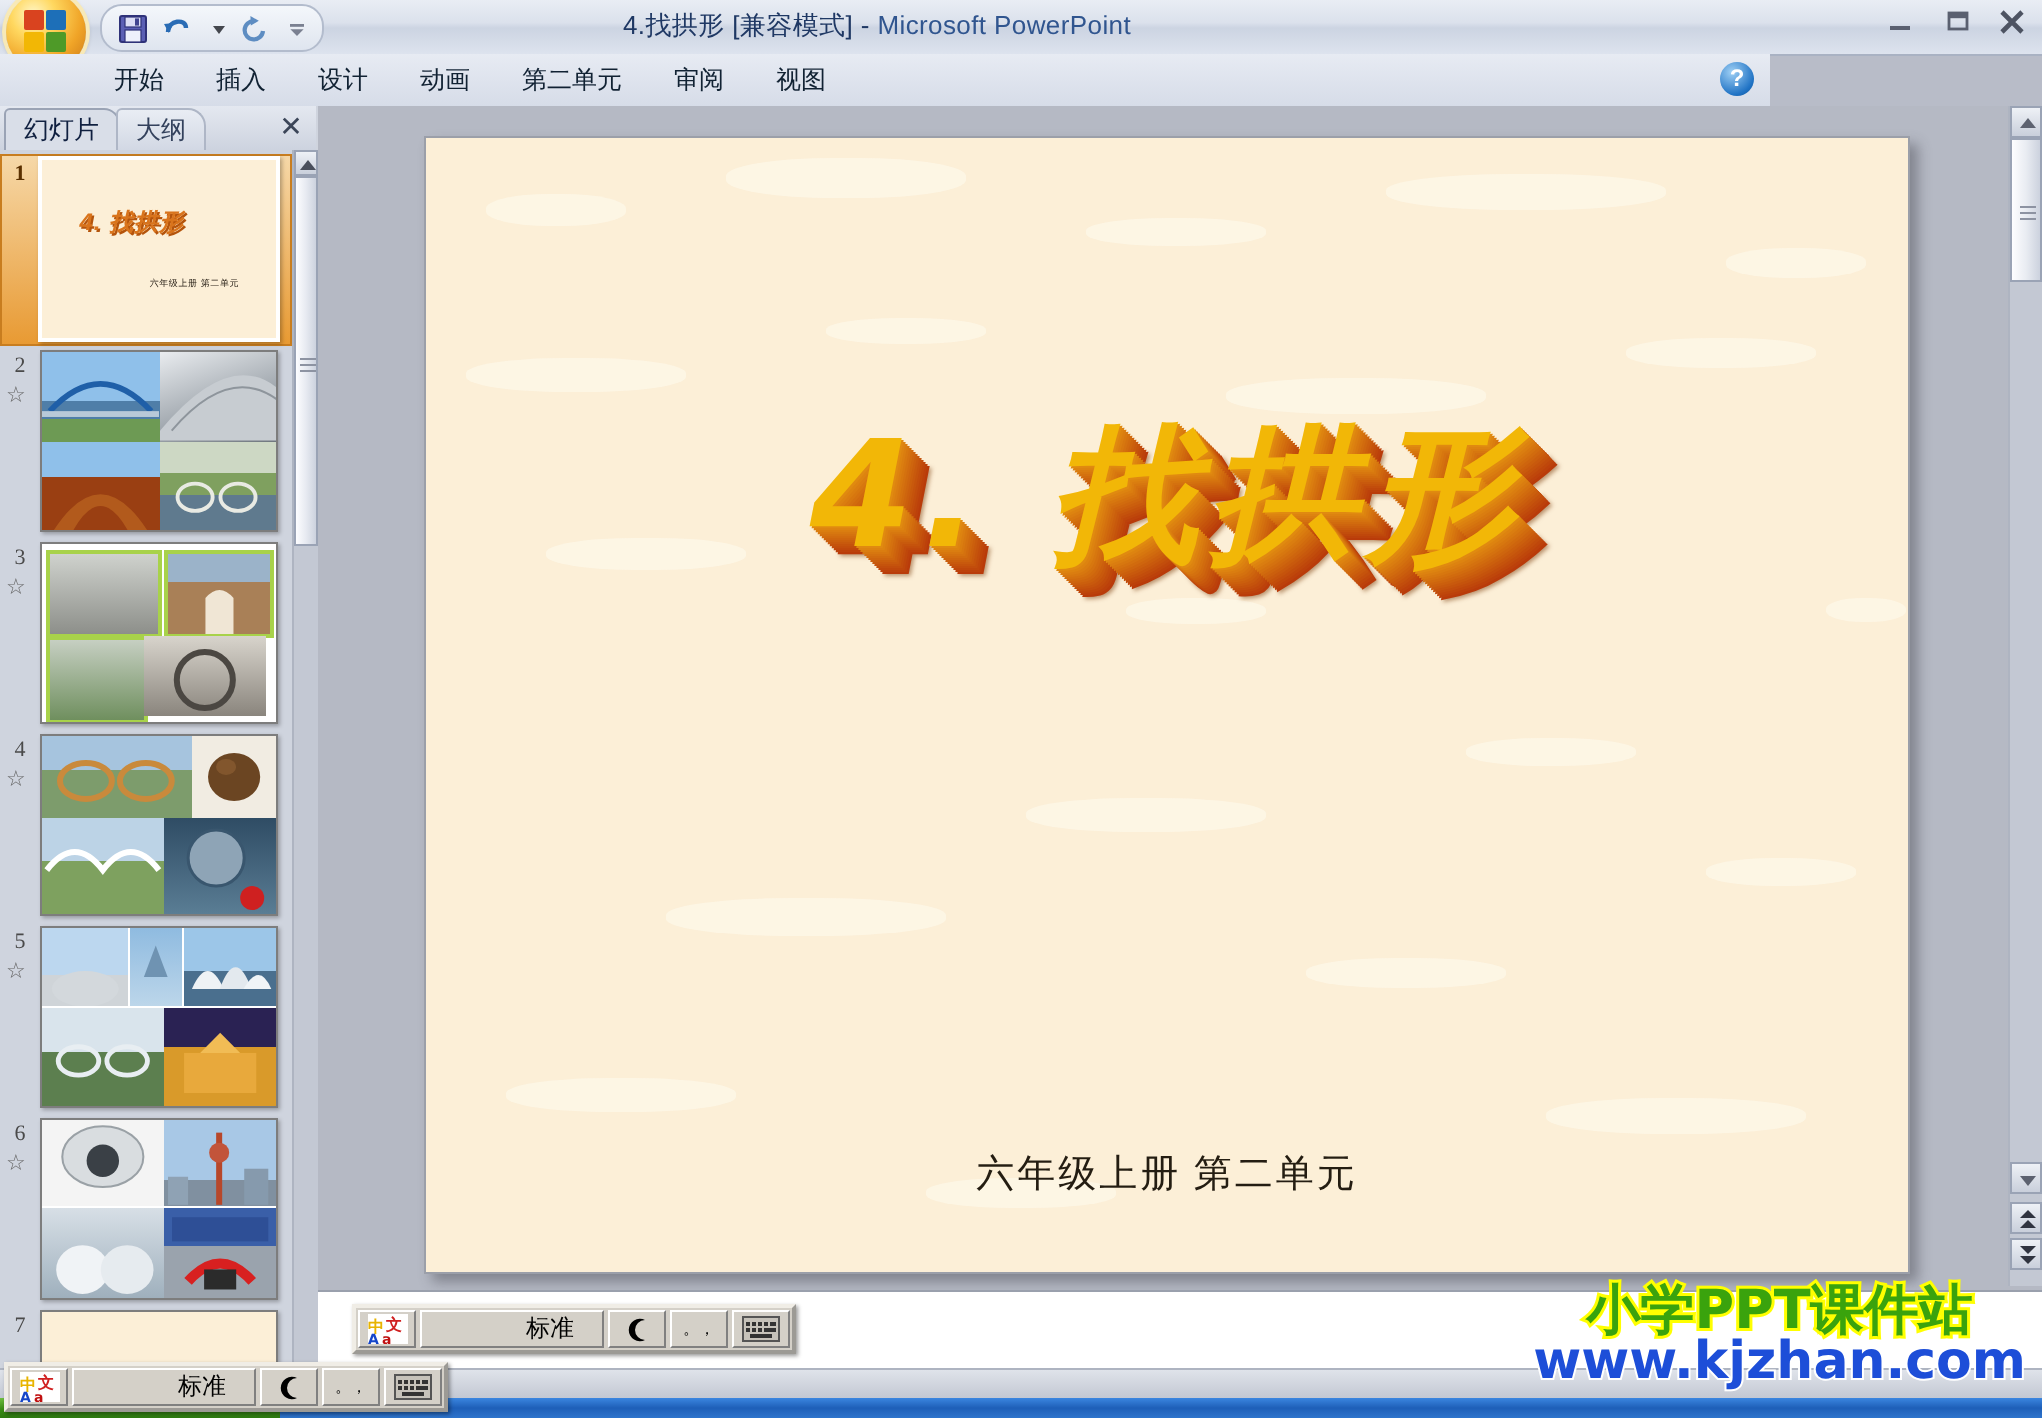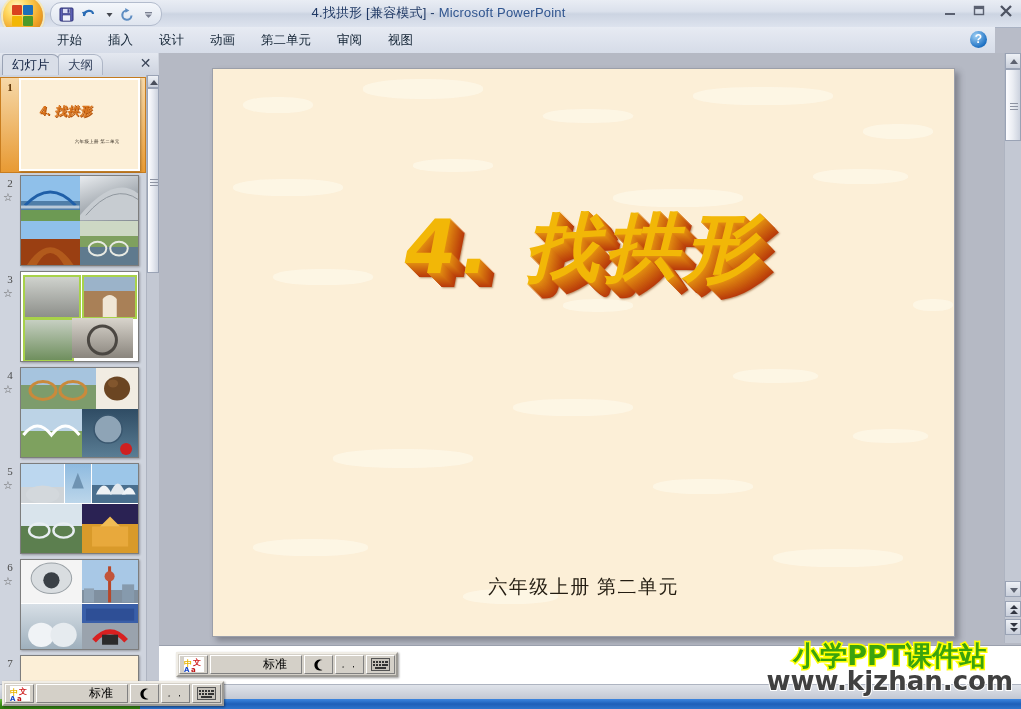--- a/index.html
+++ b/index.html
@@ -47,23 +47,24 @@
     border:1px solid #b3bccd;border-radius:11px;
     padding:0 7px 0 6px;display:flex;align-items:center;gap:5px;
   }
   .qat .qi{width:19px;height:18px;position:relative;cursor:pointer;display:block;}
 
   .win-btns{position:absolute;right:4px;top:2px;display:flex;gap:6px;align-items:center;}
   .win-btn{width:22px;height:18px;position:relative;cursor:pointer;}
 
   
   .tabrow{
-    position:absolute;left:0;top:27px;width:995px;height:26px;
+    position:absolute;left:0;top:27px;width:853px;height:26px;
     background:linear-gradient(to bottom,#e7ebf3,#d6dce8);
     border-bottom:1px solid #a9b2c3;
+    padding-left:32px;
   }
   .tabs{position:absolute;left:44px;top:0;display:flex;height:26px;align-items:center;}
   .tab{
     padding:2px 13px 3px;font-size:12.5px;color:#123; cursor:pointer;
     line-height:20px;border-radius:3px 3px 0 0;white-space:nowrap;
   }
   .help-btn{position:absolute;right:8px;top:4px;width:17px;height:17px;border-radius:50%;
     background:radial-gradient(circle at 35% 30%,#9fd0f5,#1f72c4 70%,#14508e);cursor:pointer;
     color:#fff;font-size:12px;font-weight:bold;text-align:center;line-height:17px;}
 
@@ -205,21 +206,21 @@
   .moon{width:12px;height:12px;position:relative;}
 
   
   .wm{position:absolute;right:8px;top:642px;z-index:50;text-align:center;pointer-events:none;}
   .wm1{
     font-size:27px;font-weight:bold;color:#3aa30d;letter-spacing:0px;line-height:28px;
     -webkit-text-stroke:3px #ffff00;paint-order:stroke fill;
     font-family:"DejaVu Sans","Liberation Sans",sans-serif;
   }
   .wm2{
-    font-size:26px;font-weight:bold;color:#404040;line-height:27px;margin-top:-2px;
+    font-size:26px;font-weight:bold;color:#1d4ed8;line-height:27px;margin-top:-2px;
     -webkit-text-stroke:2px #ffffff;paint-order:stroke fill;
     font-family:"DejaVu Sans","Liberation Sans",sans-serif;
   }
 
   
   .taskbar{position:absolute;left:0;bottom:0;width:1021px;height:10px;
     background:linear-gradient(to bottom,#3b86e0,#1e5fb8 50%,#2e74cc);}
   .taskbar-start{position:absolute;left:0;bottom:0;width:140px;height:10px;
     background:linear-gradient(to bottom,#6fbe3f,#3b8d16 55%,#2d7a10);}
   .statusbar{position:absolute;left:0;bottom:10px;width:1021px;height:14px;

